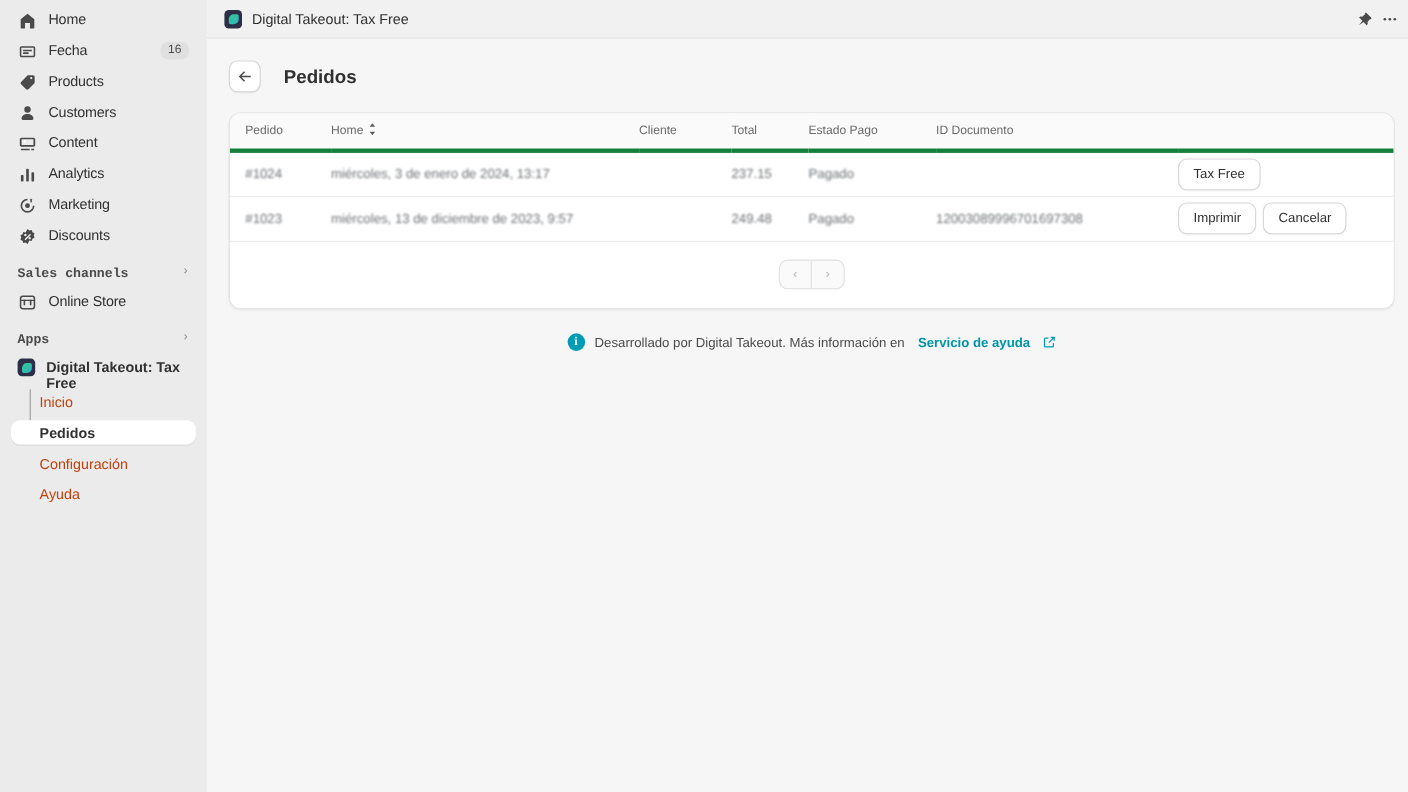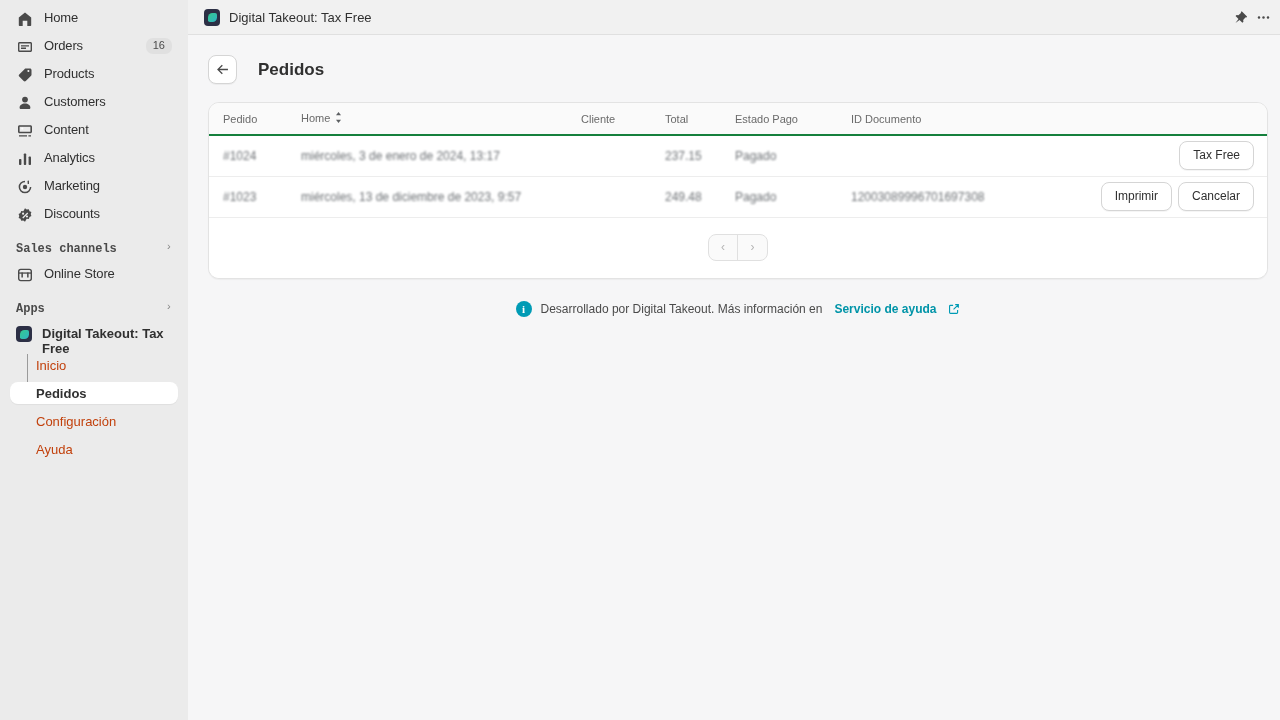--- a/index.html
+++ b/index.html
@@ -165,21 +165,21 @@
     width: 1060px;
   }
   table { width: 100%; border-collapse: collapse; table-layout: fixed; }
   thead tr { background: #fafafa; }
   th {
     text-align: left;
     font-size: 11px;
     font-weight: normal;
     color: #6a6a6a;
     padding: 9px 0 9px 0;
-    border-bottom: 2px solid #15803d;
+    border-bottom: 4px solid #15803d;
     height: 26px;
   }
   th.c-pedido  { width: 92px;  padding-left: 14px; }
   th.c-fecha   { width: 280px; }
   th.c-cliente { width: 84px;  }
   th.c-total   { width: 70px;  }
   th.c-estado  { width: 116px; }
   th.c-doc     { width: 220px; margin-left: 8px; }
   th.c-act     { width: auto;  }
   .sortico { display: inline-block; margin-left: 5px; vertical-align: -1px; }
@@ -189,21 +189,21 @@
     color: #6d7175;
     padding: 0;
     height: 41px;
     border-bottom: 1px solid #ededed;
     vertical-align: middle;
     filter: blur(0.9px);
   }
   tbody td.c-pedido { padding-left: 14px; }
   tbody tr:last-child td { border-bottom: 1px solid #ededed; }
   tbody td.actions { filter: none; padding-right: 13px; }
-  .act-wrap { display: flex; justify-content: flex-end; gap: 6px; }
+  .act-wrap { display: flex; justify-content: flex-start; gap: 6px; }
   .btn {
     background: #ffffff;
     border: 1px solid #d5d5d5;
     border-radius: 8px;
     font-size: 12px;
     color: #303030;
     padding: 6px 13px 7px 13px;
     cursor: pointer;
     box-shadow: 0 1px 0 rgba(0,0,0,0.04);
     font-family: "Liberation Sans", sans-serif;
@@ -260,21 +260,21 @@
       </span>
       <span class="nav-label">Home</span>
     </div>
 
     <div class="nav-item">
       <span class="ico">
         <svg width="16" height="16" viewBox="0 0 16 16">
             <path fill="currentColor" d="M2.5 3h11c.8 0 1.5.7 1.5 1.5v7c0 .8-.7 1.5-1.5 1.5h-11C1.7 13 1 12.3 1 11.5v-7C1 3.7 1.7 3 2.5 3zm0 1.4c-.1 0-.1.1-.1.1v7c0 .1 0 .1.1.1h11c.1 0 .1 0 .1-.1v-7c0-.1 0-.1-.1-.1zM4 6.2h8v1.4H4zm0 2.4h5v1.4H4z"></path>
           </svg>
       </span>
-      <span class="nav-label">Orders</span>
+      <span class="nav-label">Fecha</span>
       <span class="badge">16</span>
     </div>
 
     <div class="nav-item">
       <span class="ico">
         <svg width="16" height="16" viewBox="0 0 16 16">
             <path fill="currentColor" d="M8.3 1.5H13c.8 0 1.5.7 1.5 1.5v4.7c0 .4-.2.8-.4 1.1l-5.3 5.3c-.6.6-1.5.6-2.1 0l-4.5-4.5c-.6-.6-.6-1.5 0-2.1l5.3-5.3c.2-.4.5-.7.8-.7zM11.4 5c.6 0 1-.4 1-1s-.4-1-1-1-1 .4-1 1 .5 1 1 1z"></path>
           </svg>
       </span>
       <span class="nav-label">Products</span>

